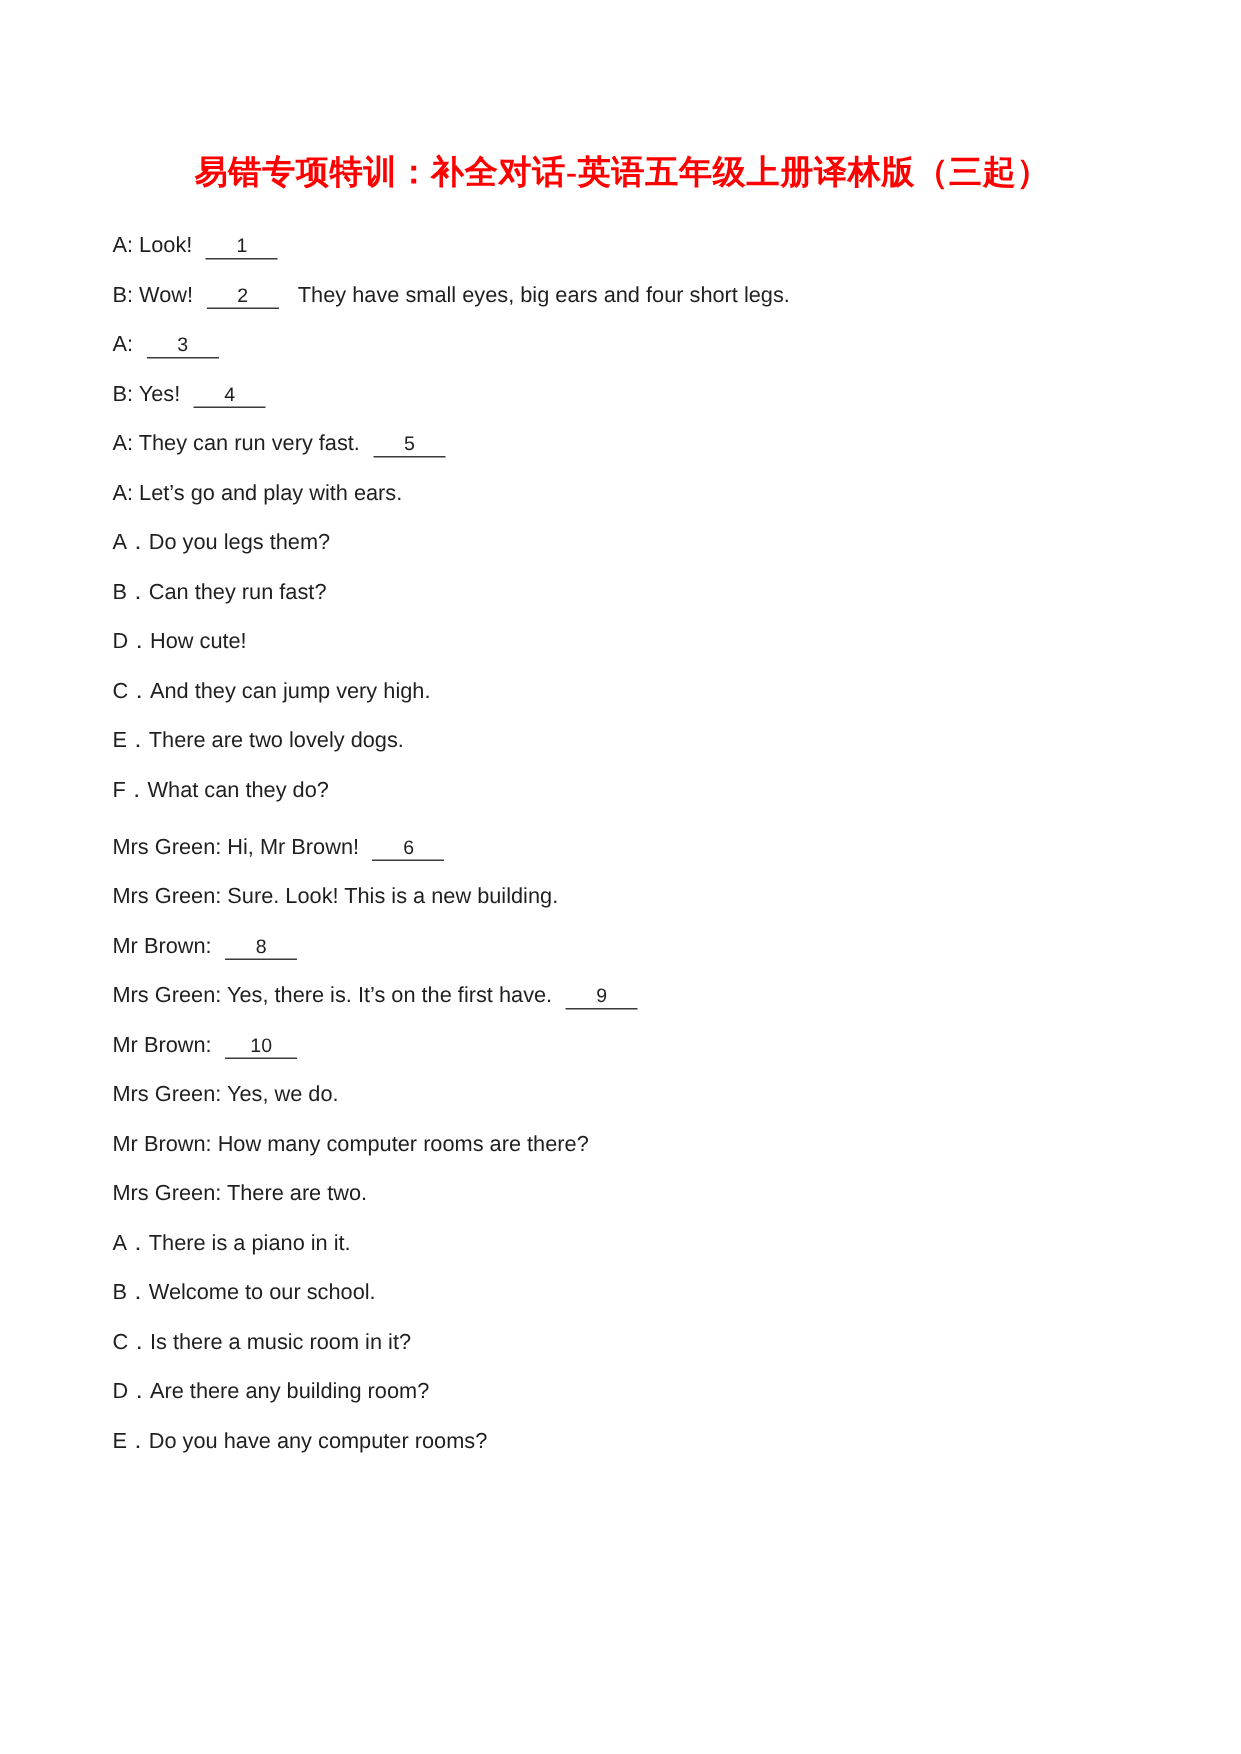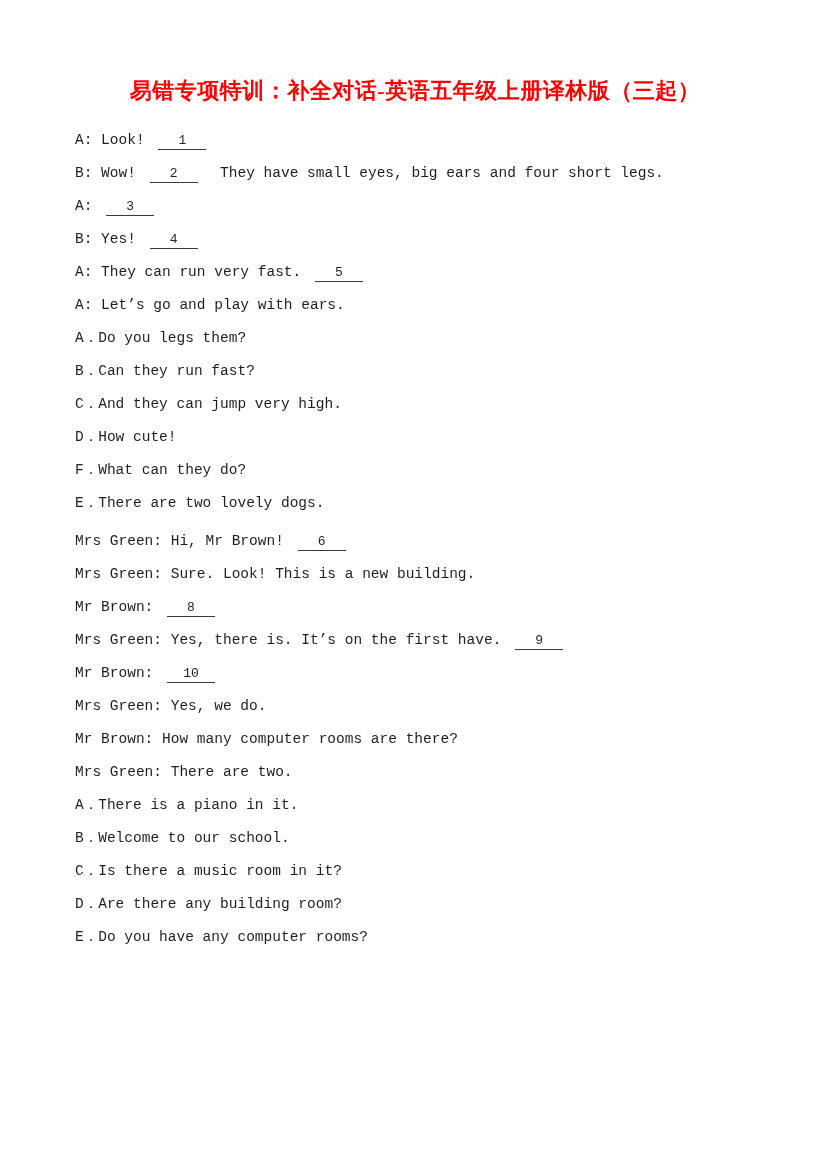--- a/index.html
+++ b/index.html
@@ -7,21 +7,21 @@
     padding: 0;
     background: #ffffff;
   }
   .page {
     position: relative;
     width: 827px;
     height: 1169px;
     margin: 0 auto;
     background: #ffffff;
     box-sizing: border-box;
-    padding: 76px 72px 40px 75px;
+    padding: 100px 72px 40px 75px;
     font-family: "Liberation Sans", sans-serif;
     font-size: 14.5px;
     color: #1f1f1f;
     overflow: hidden;
   }
   .doc-title {
     font-family: "Liberation Serif", serif;
     font-weight: bold;
     font-size: 22px;
     text-align: center;
@@ -31,21 +31,20 @@
   .section {
     display: block;
   }
   .section + .section {
     margin-top: 18px;
   }
   .line {
     margin: 0 0 13px 0;
     line-height: 20px;
     white-space: pre-wrap;
-    font-family: Liberation Mono, monospace;
   }
   .blank {
     display: inline-block;
     min-width: 42px;
     padding: 0 3px 1px 3px;
     margin: 0 5px;
     text-align: center;
     border-bottom: 1px solid #3a3a3a;
     font-size: 13px;
     line-height: 15px;
@@ -60,24 +59,24 @@
 
   <div class="section">
       <p class="line"><span>A: Look! </span><span class="blank">1</span></p>
       <p class="line"><span>B: Wow! </span><span class="blank">2</span><span>  They have small eyes, big ears and four short legs.</span></p>
       <p class="line"><span>A: </span><span class="blank">3</span></p>
       <p class="line"><span>B: Yes! </span><span class="blank">4</span></p>
       <p class="line"><span>A: They can run very fast. </span><span class="blank">5</span></p>
       <p class="line"><span>A: Let’s go and play with ears.</span></p>
       <p class="line"><span>A．Do you legs them?</span></p>
       <p class="line"><span>B．Can they run fast?</span></p>
+      <p class="line"><span>D．How cute!</span></p>
       <p class="line"><span>C．And they can jump very high.</span></p>
-      <p class="line"><span>D．How cute!</span></p>
+      <p class="line"><span>E．There are two lovely dogs.</span></p>
       <p class="line"><span>F．What can they do?</span></p>
-      <p class="line"><span>E．There are two lovely dogs.</span></p>
     </div>
   <div class="section">
       <p class="line"><span>Mrs Green: Hi, Mr Brown! </span><span class="blank">6</span></p>
       <p class="line"><span>Mrs Green: Sure. Look! This is a new building.</span></p>
       <p class="line"><span>Mr Brown: </span><span class="blank">8</span></p>
       <p class="line"><span>Mrs Green: Yes, there is. It’s on the first have. </span><span class="blank">9</span></p>
       <p class="line"><span>Mr Brown: </span><span class="blank">10</span></p>
       <p class="line"><span>Mrs Green: Yes, we do.</span></p>
       <p class="line"><span>Mr Brown: How many computer rooms are there?</span></p>
       <p class="line"><span>Mrs Green: There are two.</span></p>

